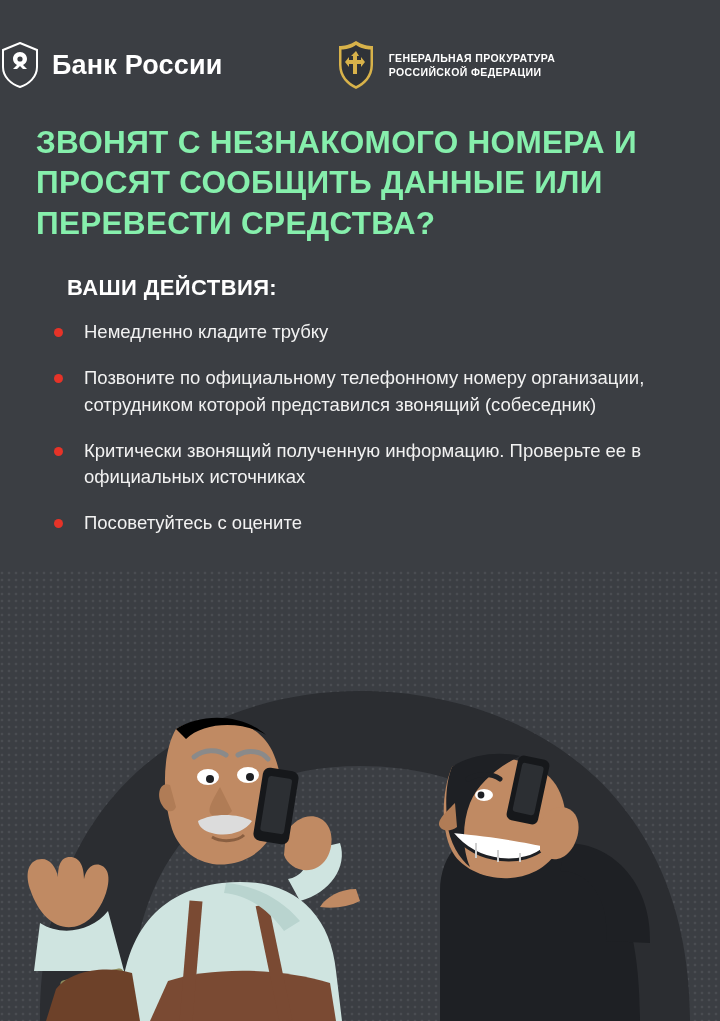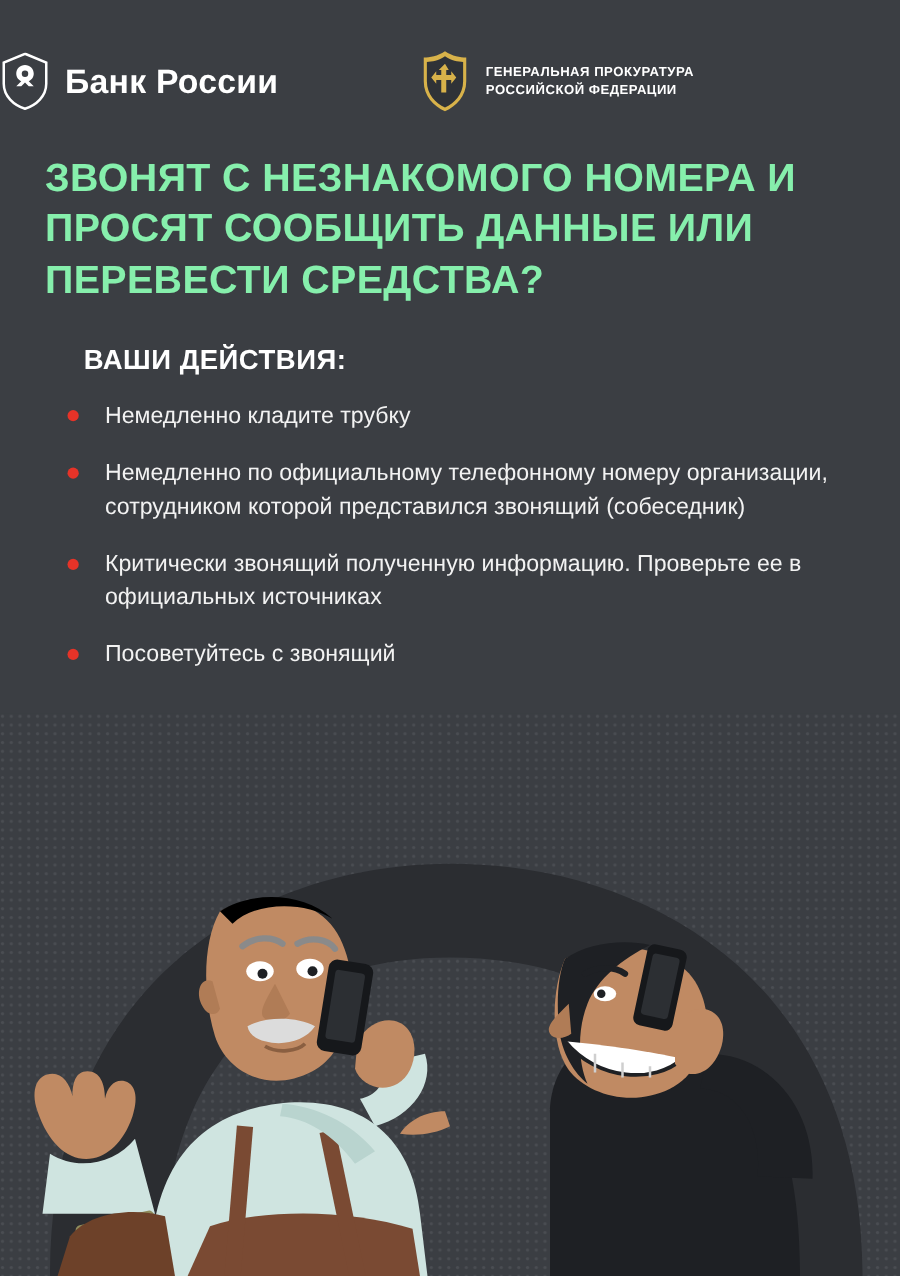--- a/index.html
+++ b/index.html
@@ -153,29 +153,29 @@
 
   <div class="subhead">ВАШИ ДЕЙСТВИЯ:</div>
 
   <ul class="bullets">
     <li>
       <span class="dot"></span>
       <span>Немедленно кладите трубку</span>
     </li>
     <li>
       <span class="dot"></span>
-      <span>Немедленно по официальному телефонному номеру организации, сотрудником которой представился звонящий (собеседник)</span>
+      <span>Позвоните по официальному телефонному номеру организации, сотрудником которой представился звонящий (собеседник)</span>
     </li>
     <li>
       <span class="dot"></span>
       <span>Критически звонящий полученную информацию. Проверьте ее в официальных источниках</span>
     </li>
     <li>
       <span class="dot"></span>
-      <span>Посоветуйтесь с звонящий</span>
+      <span>Посоветуйтесь с оцените</span>
     </li>
   </ul>
 
   <div class="scene">
     <svg viewBox="0 0 720 450" width="720" height="450">
       <defs>
         <pattern id="dots" width="7" height="7" patternUnits="userSpaceOnUse">
           <circle cx="2" cy="2" r="1.3" fill="#4a4d52"></circle>
         </pattern>
         <clipPath id="sceneClip">

